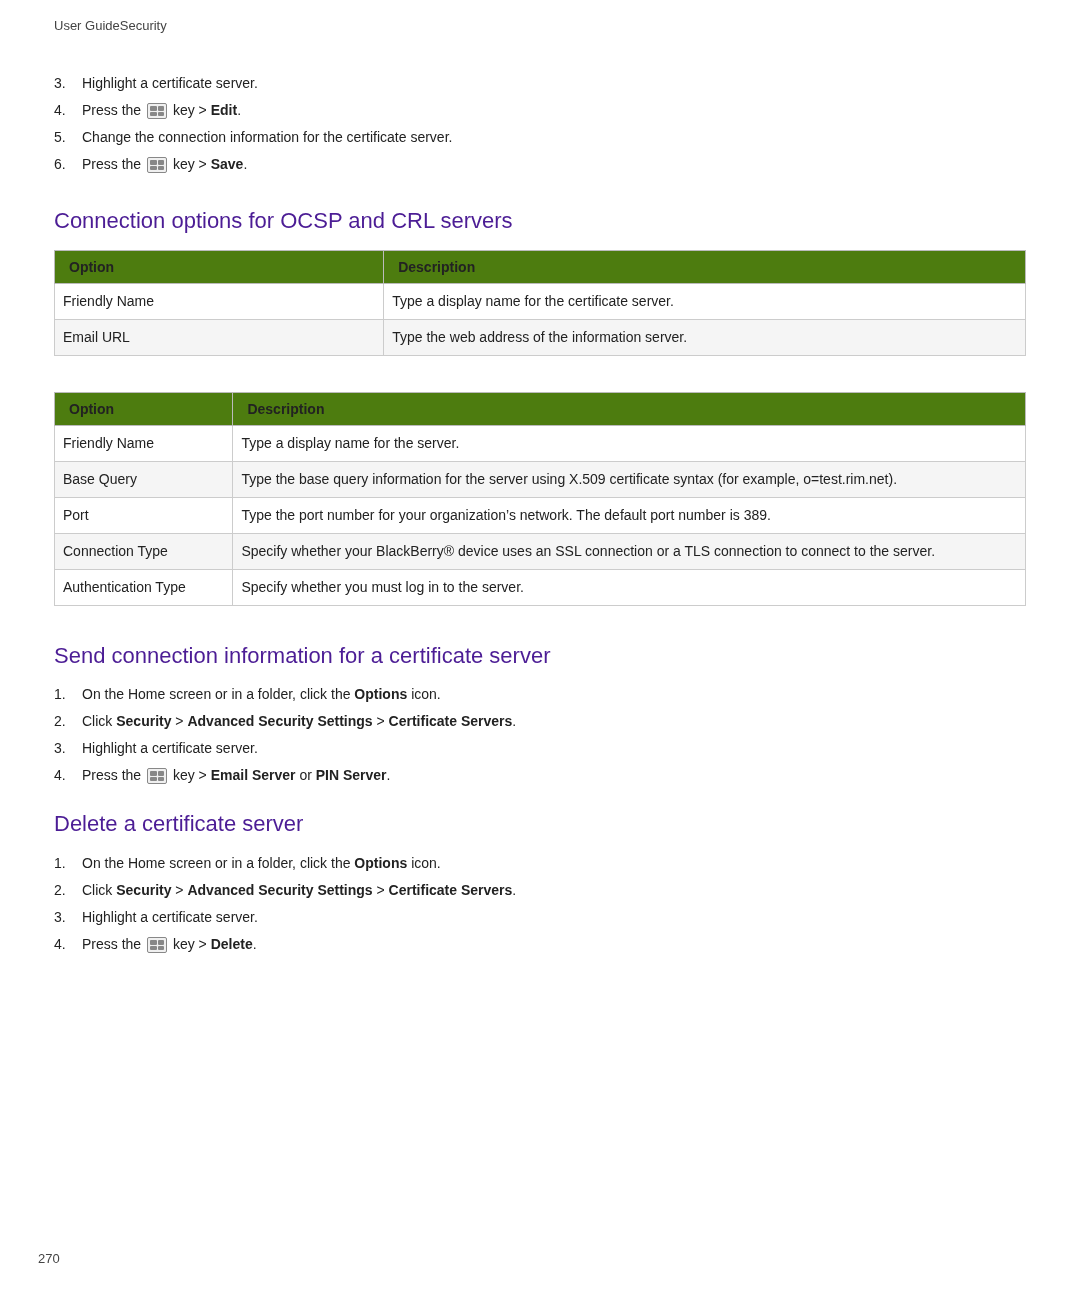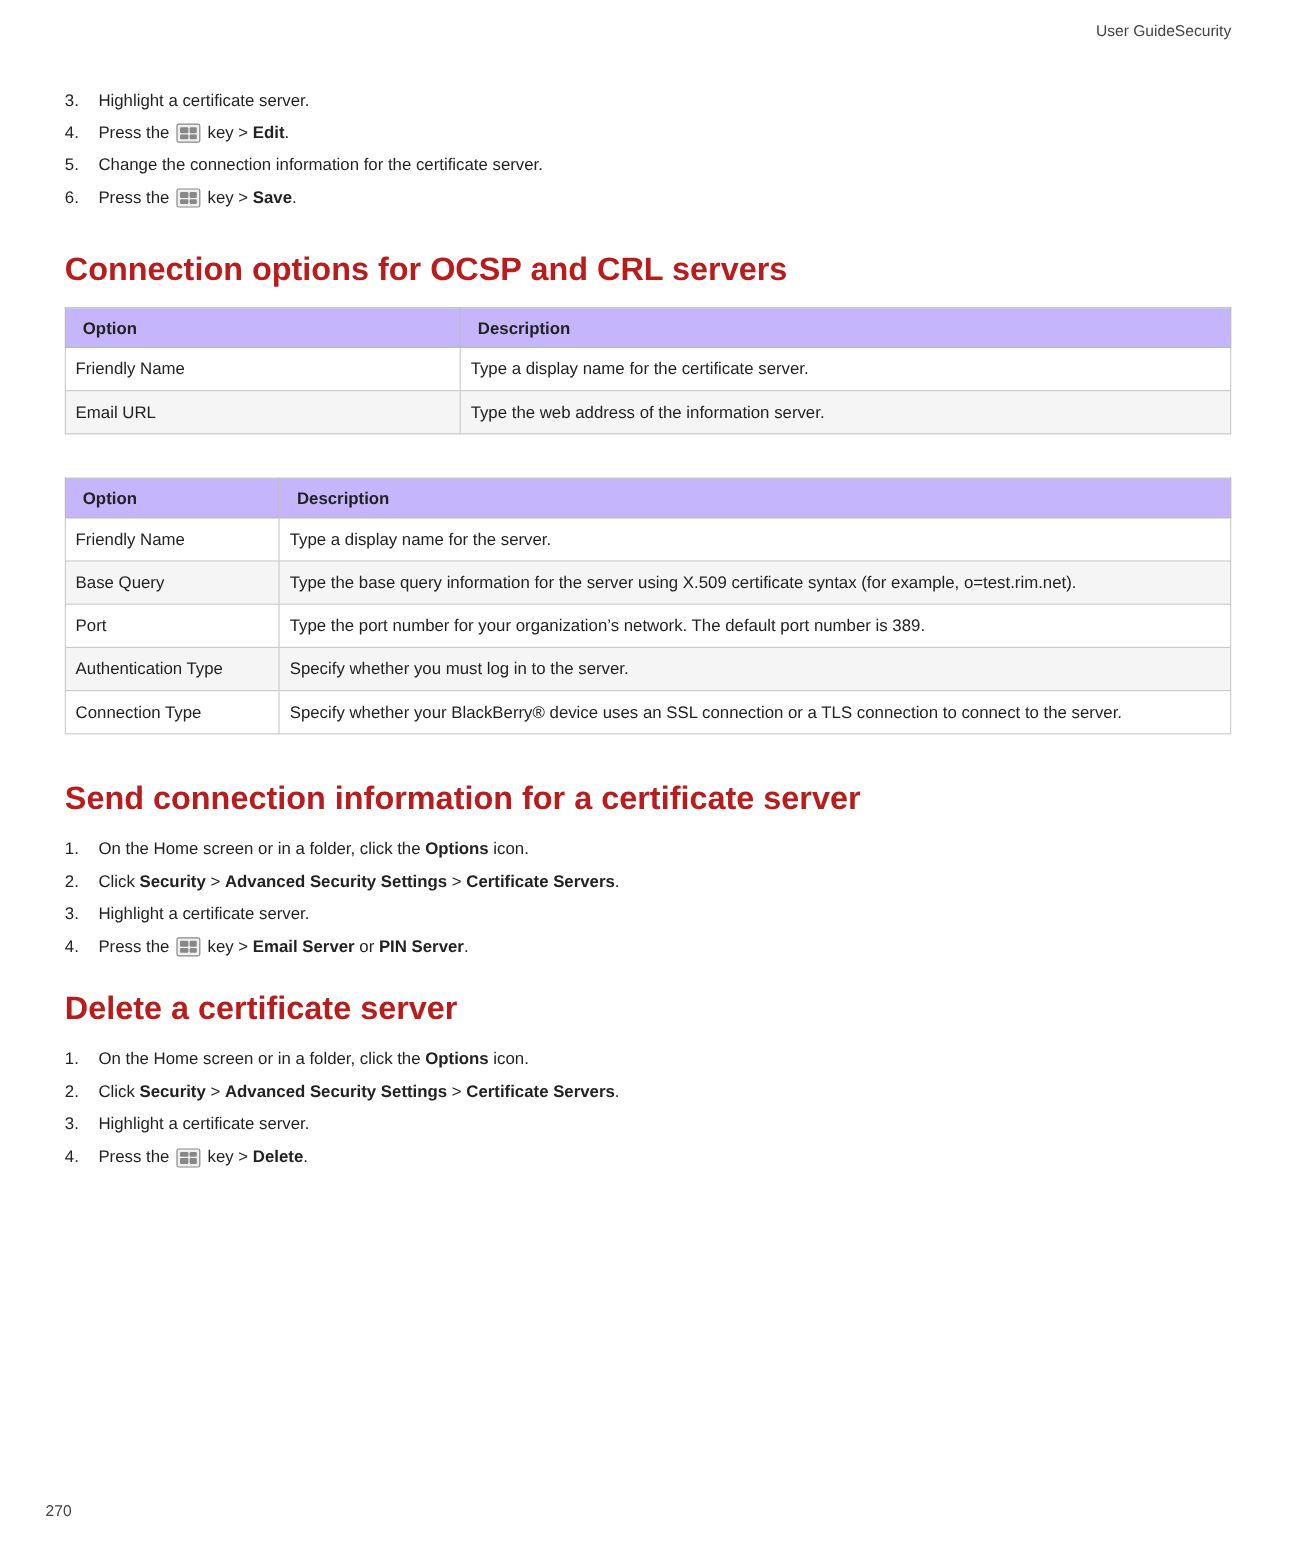--- a/index.html
+++ b/index.html
@@ -11,21 +11,21 @@
       font-family: Arial, Helvetica, sans-serif;
       font-size: 14px;
       color: #222;
       background: #fff;
       width: 1080px;
       min-height: 1296px;
       position: relative;
     }
     .page-header {
       display: flex;
-      justify-content: flex-end;
+      justify-content: flex-start;
       align-items: center;
       padding: 18px 54px 10px 54px;
       border-bottom: none;
     }
     .header-left, .header-right {
       font-size: 13px;
       color: #444;
     }
     .page-content {
       padding: 30px 54px 60px 54px;
@@ -40,35 +40,35 @@
       margin-bottom: 6px;
       font-size: 14px;
       line-height: 1.5;
     }
     .intro-list li .step-num {
       min-width: 28px;
       font-size: 14px;
       color: #222;
     }
     .section-title {
-      font-size: 27px;
-      font-weight: bold;
-      color: #b91c1c;
+      font-size: 22px;
+      font-weight: normal;
+      color: #4c1d95;
       margin-bottom: 14px;
       margin-top: 8px;
       line-height: 1.3;
     }
     .data-table {
       width: 100%;
       border-collapse: collapse;
       margin-bottom: 36px;
       font-size: 14px;
     }
     .data-table thead tr {
-      background-color: #c4b5fd;
+      background-color: #4d7c0f;
       padding-left: 44px;
     }
     .data-table thead th {
       text-align: left;
       padding: 8px 14px;
       font-weight: bold;
       font-size: 14px;
       border: 1px solid #bbb;
     }
     .data-table tbody tr {
@@ -205,26 +205,26 @@
         </tr>
         <tr>
           <td>Base Query</td>
           <td>Type the base query information for the server using X.509 certificate syntax (for example, o=test.rim.net).</td>
         </tr>
         <tr>
           <td>Port</td>
           <td>Type the port number for your organization’s network. The default port number is 389.</td>
         </tr>
         <tr>
+          <td>Connection Type</td>
+          <td>Specify whether your BlackBerry® device uses an SSL connection or a TLS connection to connect to the server.</td>
+        </tr>
+        <tr>
           <td>Authentication Type</td>
           <td>Specify whether you must log in to the server.</td>
-        </tr>
-        <tr>
-          <td>Connection Type</td>
-          <td>Specify whether your BlackBerry® device uses an SSL connection or a TLS connection to connect to the server.</td>
         </tr>
       </tbody>
   </table>
 
   <h2 class="section-title">Send connection information for a certificate server</h2>
   <ul class="numbered-list">
     <li>
       <span class="num">1.</span>
       <span>On the Home screen or in a folder, click the <b>Options</b> icon.</span>
     </li>

